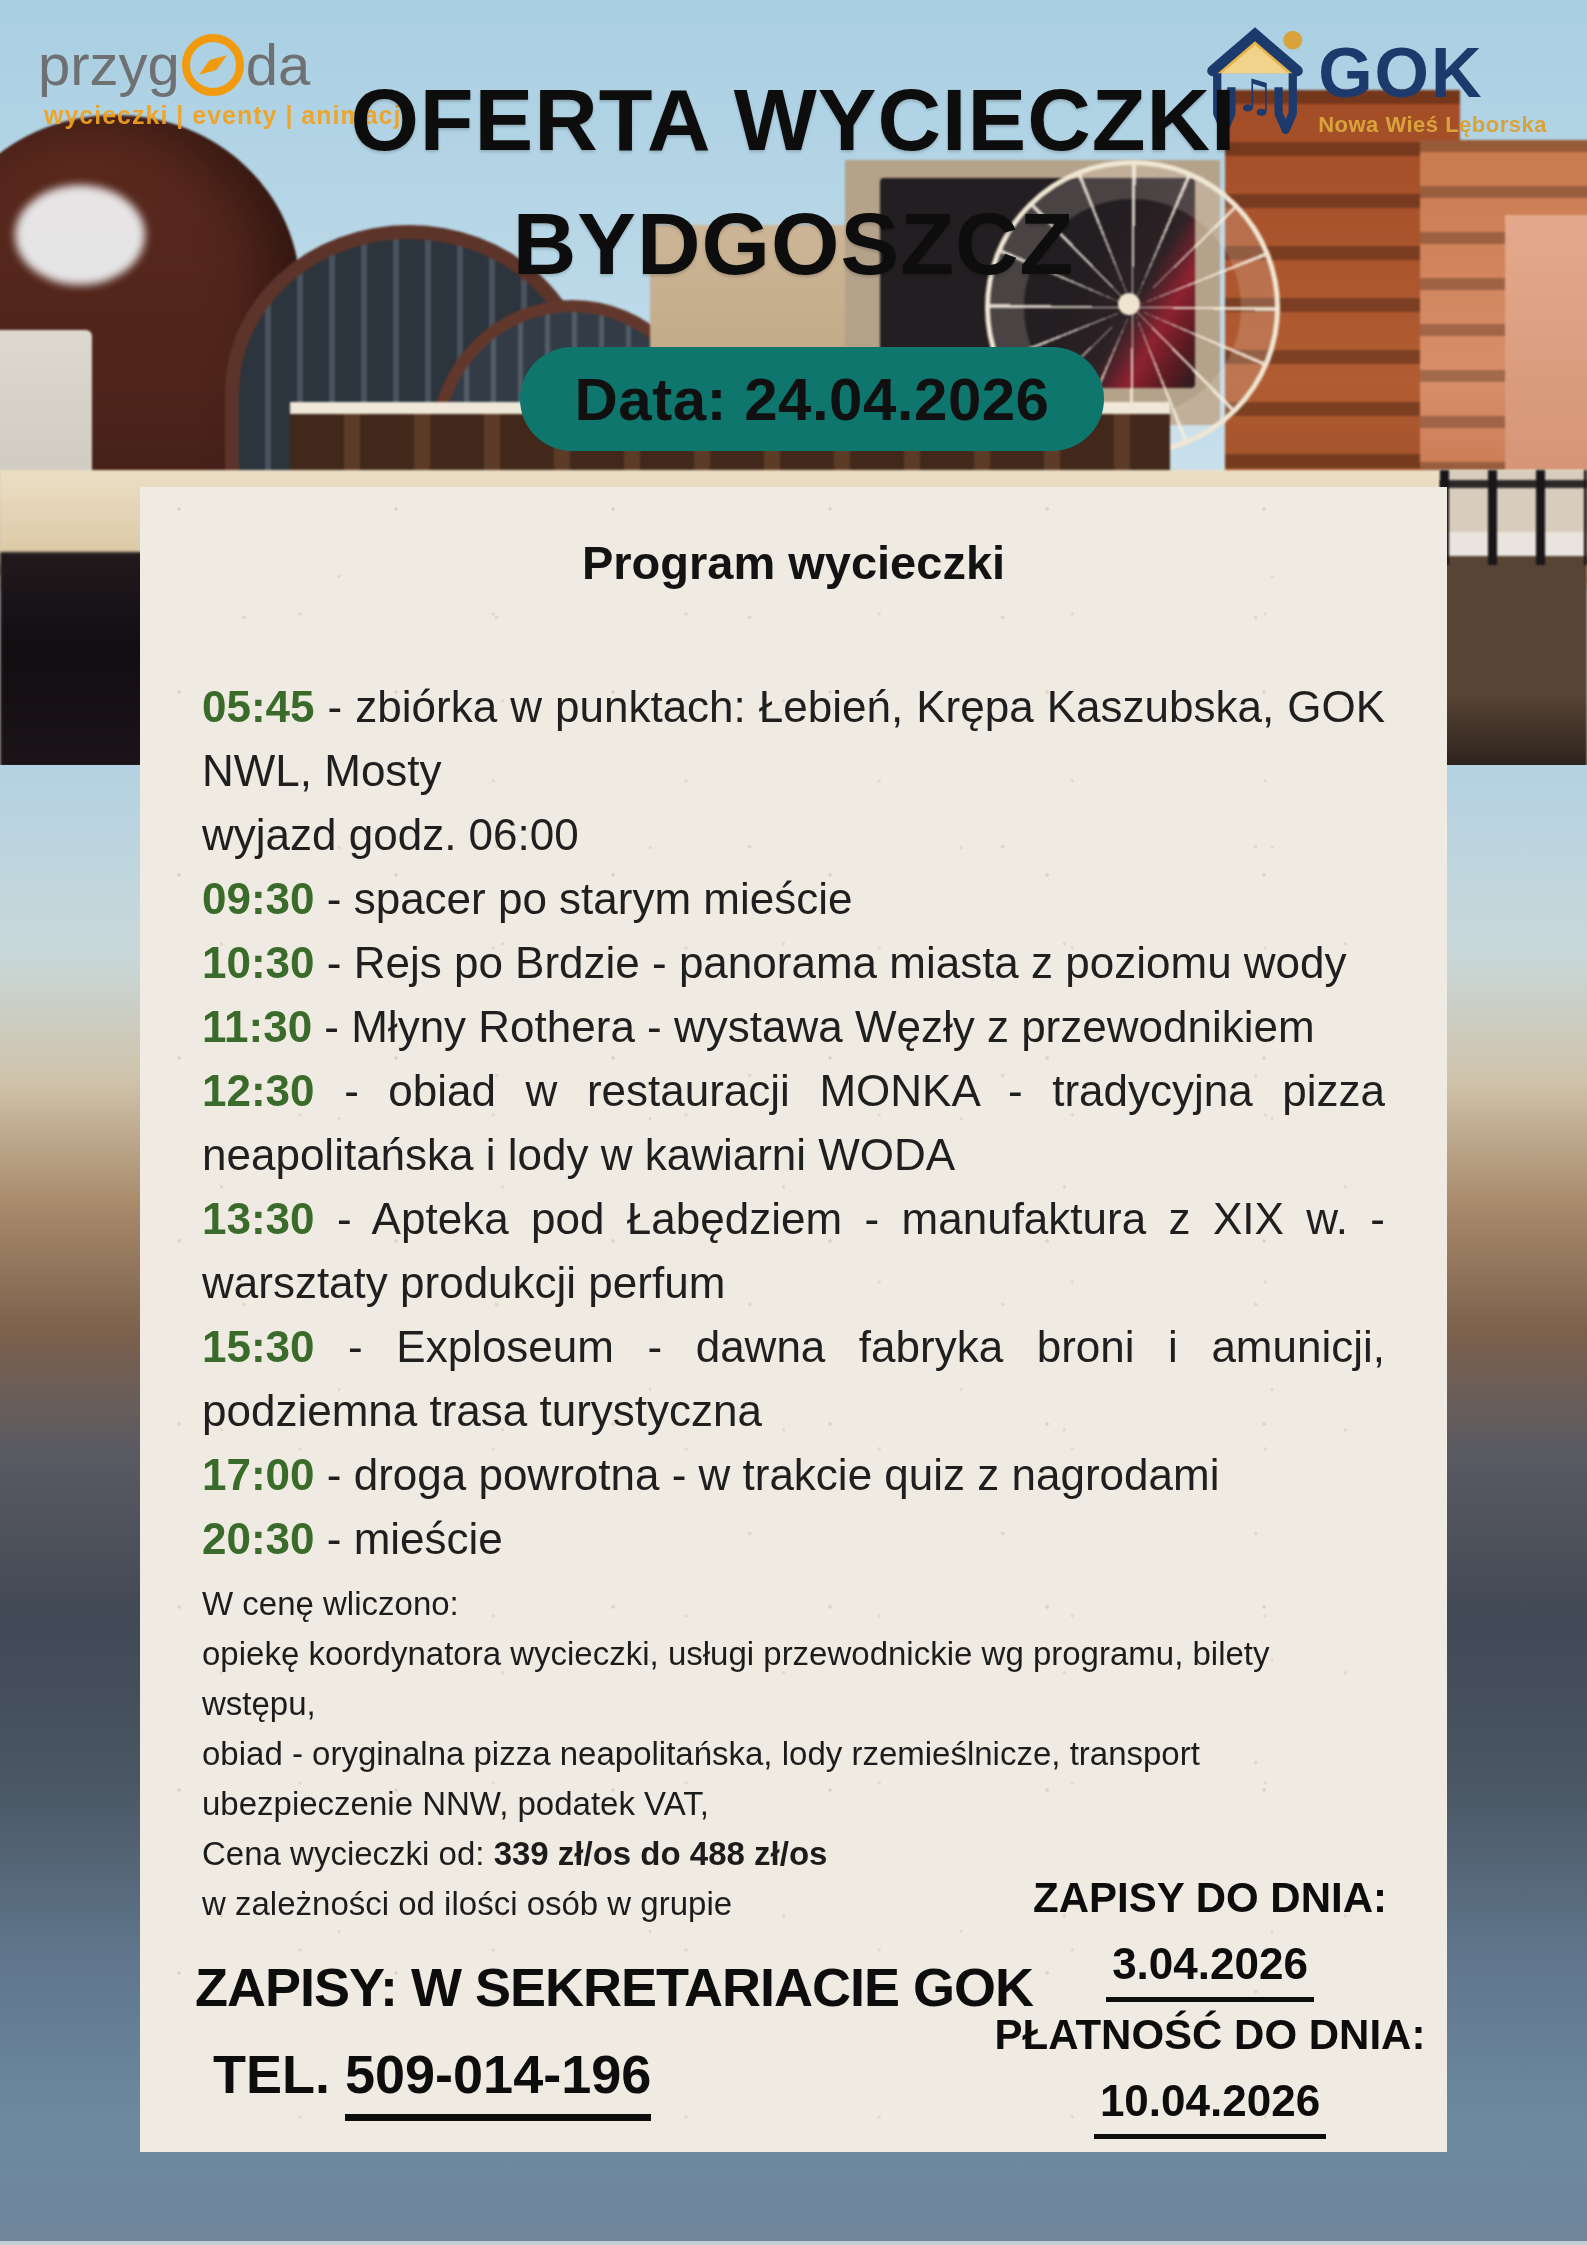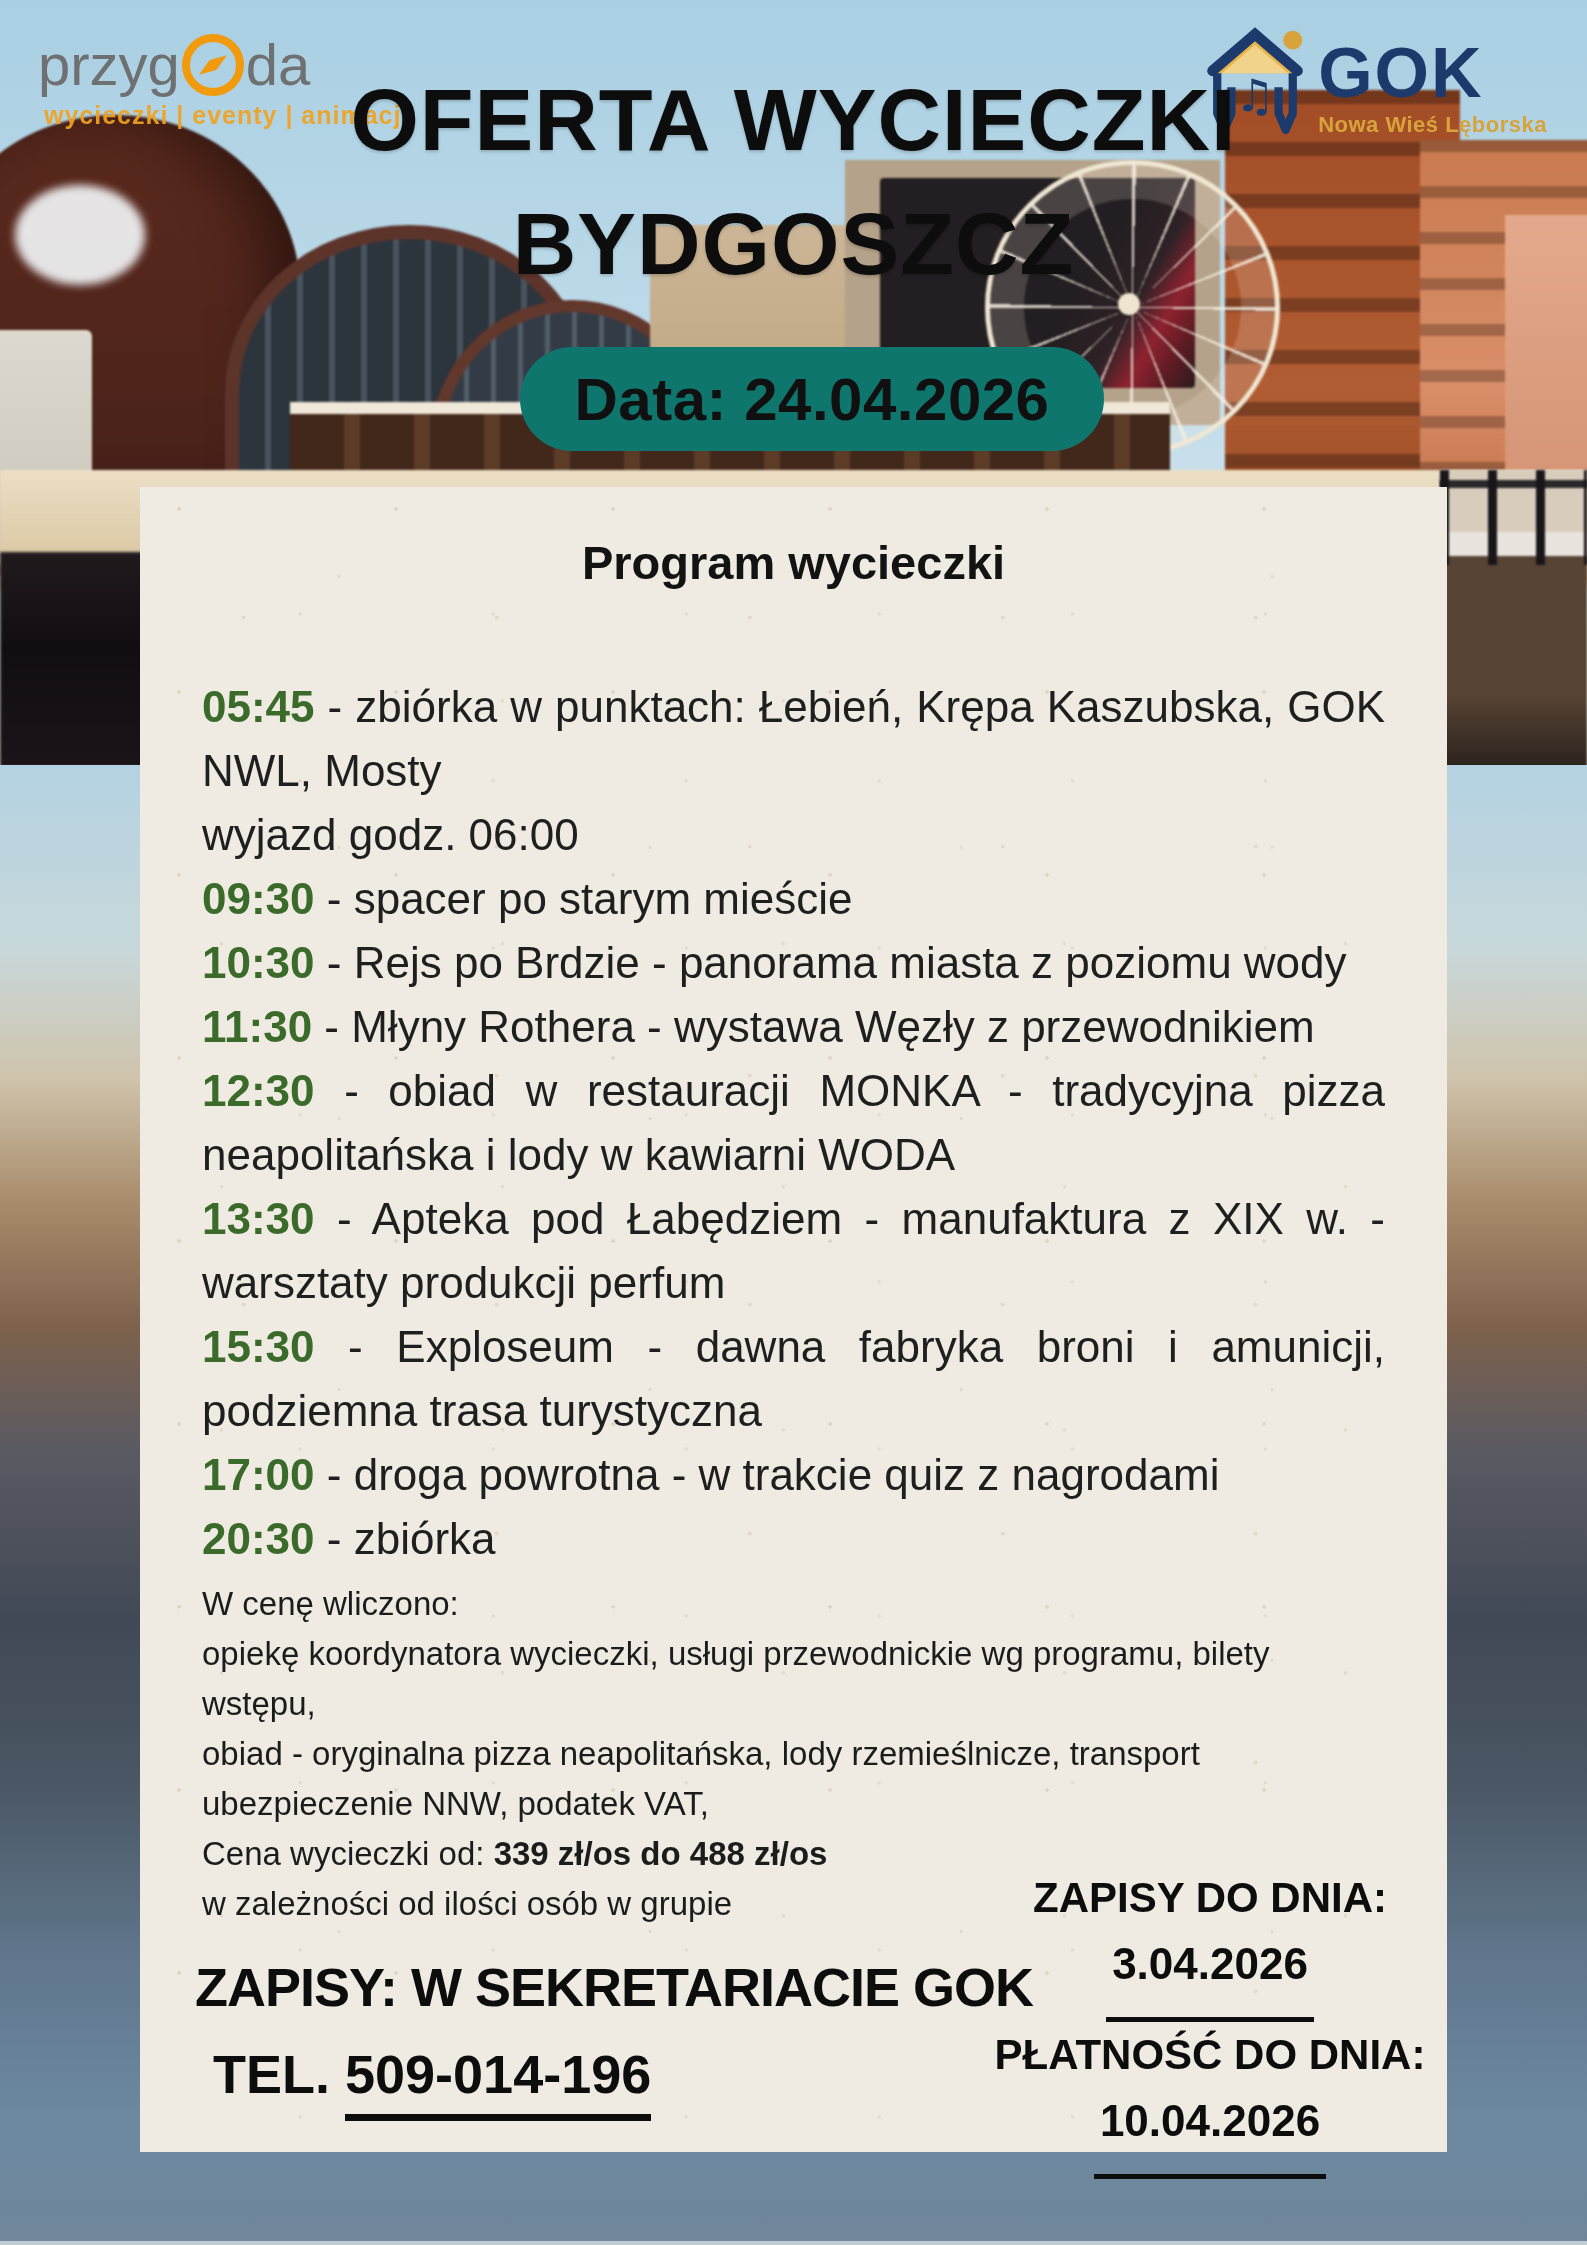--- a/index.html
+++ b/index.html
@@ -86,21 +86,21 @@
   .included{position:absolute;top:1092px;left:62px;right:62px;font-size:33px;line-height:50px;color:#1c1c1c;}
   .included b{font-weight:800;}
   
   .signup-left{position:absolute;left:55px;top:1470px;color:#0d0d0d;}
   .signup-left .big{font-size:54px;font-weight:800;letter-spacing:-1px;line-height:60px;}
   .signup-left .tel{font-size:54px;font-weight:800;letter-spacing:0;margin-top:26px;margin-left:18px;}
   .tel-number{display:inline-block;border-bottom:7px solid #0d0d0d;padding-bottom:9px;}
   .signup-right{position:absolute;left:840px;top:1378px;width:460px;text-align:center;color:#0d0d0d;}
   .signup-right .lbl{font-size:42px;font-weight:800;line-height:66px;letter-spacing:0;}
   .signup-right .dt{font-size:44px;font-weight:800;line-height:66px;}
-  .signup-right .dt span{display:inline-block;border-bottom:5px solid #0d0d0d;padding:0 6px 20px;}
+  .signup-right .dt span{display:inline-block;border-bottom:5px solid #0d0d0d;padding:0 6px 0;}
 </style>
 </head>
 <body>
 
 <div class="photo">
   <div class="sky ph" style="filter:none;"></div>
   <div class="ph bld-arc1"></div>
   <div class="ph snow-patch"></div>
   <div class="ph bld-arc2"></div>
   <div class="ph bld-arc3"></div>
@@ -157,21 +157,21 @@
   <div class="prog-list">
       <div class="prog-item"><span class="prog-time">05:45</span> <span>- zbiórka w punktach: Łebień, Krępa Kaszubska, GOK NWL, Mosty</span></div>
       <div class="prog-item"><span>wyjazd godz. 06:00</span></div>
       <div class="prog-item"><span class="prog-time">09:30</span> <span>- spacer po starym mieście</span></div>
       <div class="prog-item"><span class="prog-time">10:30</span> <span>- Rejs po Brdzie - panorama miasta z poziomu wody</span></div>
       <div class="prog-item"><span class="prog-time">11:30</span> <span>- Młyny Rothera - wystawa Węzły z przewodnikiem</span></div>
       <div class="prog-item"><span class="prog-time">12:30</span> <span>- obiad w restauracji MONKA - tradycyjna pizza neapolitańska i lody w kawiarni WODA</span></div>
       <div class="prog-item"><span class="prog-time">13:30</span> <span>- Apteka pod Łabędziem - manufaktura z XIX w. - warsztaty produkcji perfum</span></div>
       <div class="prog-item"><span class="prog-time">15:30</span> <span>- Exploseum - dawna fabryka broni i amunicji, podziemna trasa turystyczna</span></div>
       <div class="prog-item"><span class="prog-time">17:00</span> <span>- droga powrotna - w trakcie quiz z nagrodami</span></div>
-      <div class="prog-item"><span class="prog-time">20:30</span> <span>- zbiórka</span></div>
+      <div class="prog-item"><span class="prog-time">20:30</span> <span>- mieście</span></div>
     </div>
   <div class="included">
       <div>W cenę wliczono:</div>
       <div>opiekę koordynatora wycieczki, usługi przewodnickie wg programu, bilety</div>
       <div>wstępu,</div>
       <div>obiad - oryginalna pizza neapolitańska, lody rzemieślnicze, transport</div>
       <div>ubezpieczenie NNW, podatek VAT,</div>
       <div><span>Cena wycieczki od: </span><b>339 zł/os do 488 zł/os</b></div>
       <div>w zależności od ilości osób w grupie</div>
     </div>

